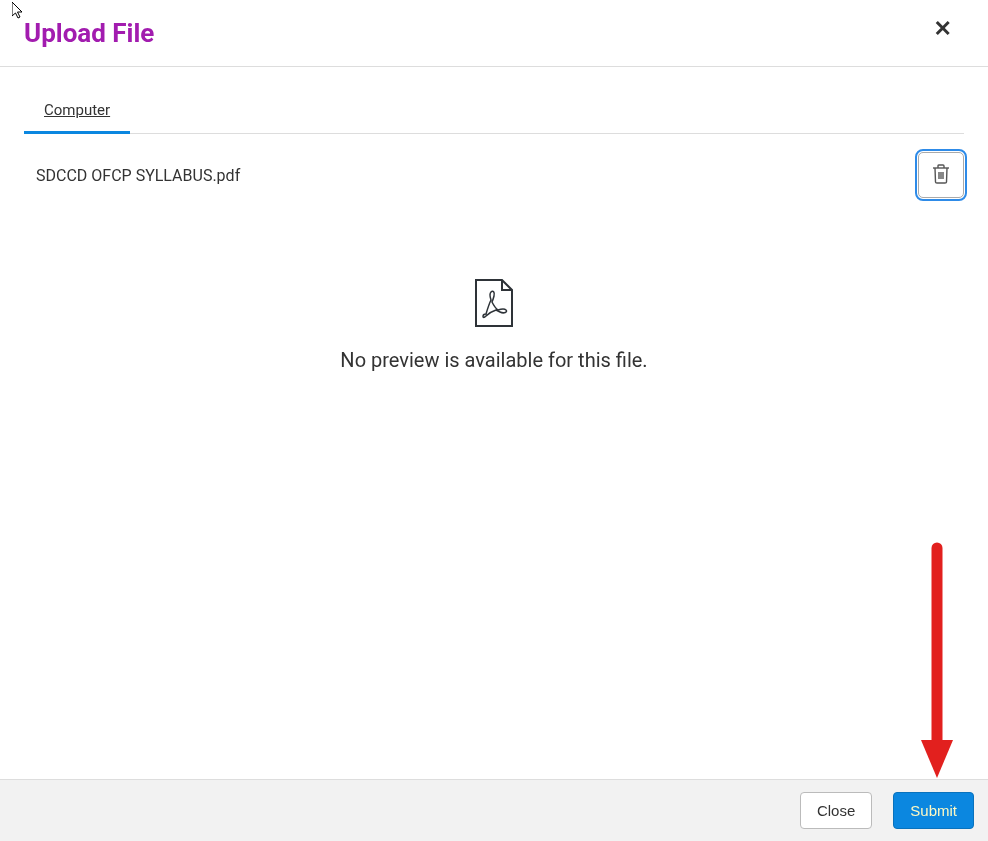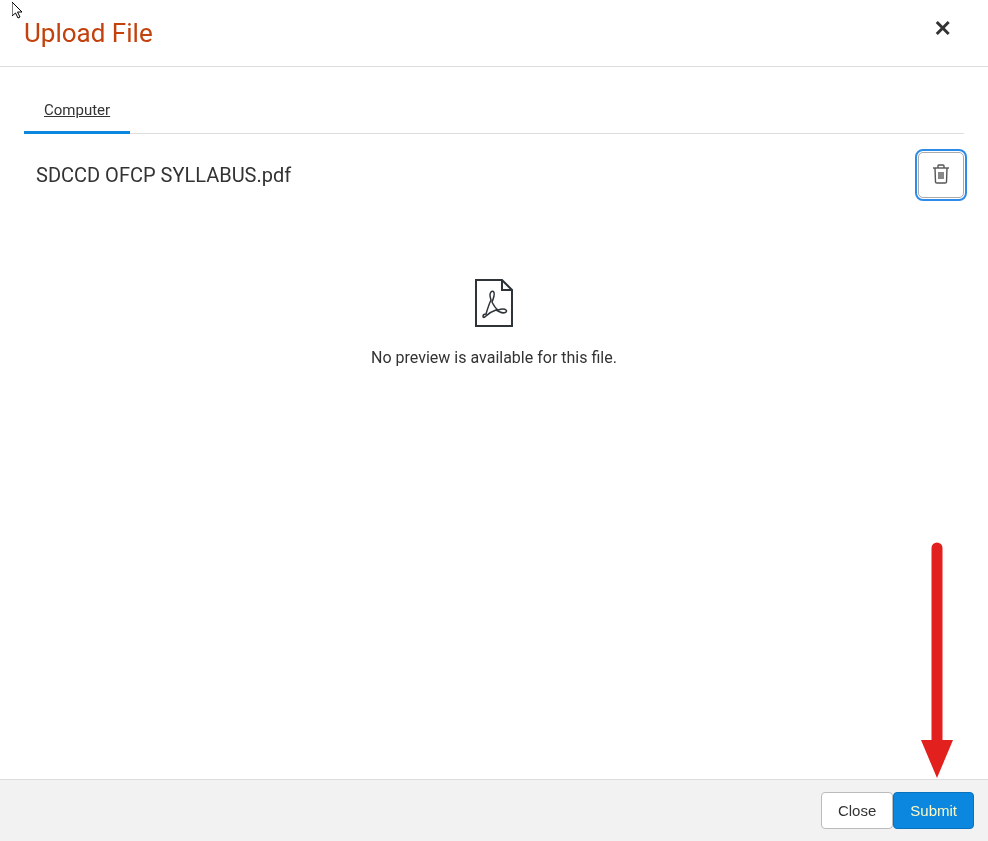--- a/index.html
+++ b/index.html
@@ -24,22 +24,22 @@
     }
     .header {
       padding: 18px 24px 18px 24px;
       border-bottom: 1px solid #ddd;
       display: flex;
       justify-content: space-between;
       align-items: center;
     }
     .header-title {
       font-size: 26px;
-      font-weight: 400;
-      color: #c2410c;
+      font-weight: 700;
+      color: #a21caf;
     }
     .close-x {
       font-size: 22px;
       font-weight: bold;
       color: #333;
       cursor: pointer;
       padding: 4px 12px;
       line-height: 1;
       margin-top: -8px;
     }
@@ -63,21 +63,21 @@
     .tab.active {
       border-bottom: 3px solid #0b87e0;
     }
     .file-row {
       display: flex;
       justify-content: space-between;
       align-items: center;
       padding-top: 18px;
     }
     .file-name {
-      font-size: 20px;
+      font-size: 16px;
       color: #333;
       padding-left: 12px;
     }
     .delete-btn {
       width: 46px;
       height: 46px;
       border: 1px solid #aaa;
       border-radius: 5px;
       background: #fff;
       display: flex;
@@ -89,34 +89,34 @@
     }
     .preview-area {
       margin-top: 80px;
       text-align: center;
     }
     .preview-icon {
       display: inline-block;
       margin-bottom: 16px;
     }
     .preview-text {
-      font-size: 16px;
+      font-size: 20px;
       color: #333;
     }
     .footer {
       position: absolute;
       bottom: 0;
       left: 0;
       right: 0;
       background: #f2f2f2;
       border-top: 1px solid #ddd;
       padding: 12px 14px;
       display: flex;
       justify-content: flex-end;
-      gap: 0;
+      gap: 21px;
     }
     .btn {
       padding: 9px 16px;
       font-size: 15px;
       border-radius: 4px;
       cursor: pointer;
       border: 1px solid transparent;
     }
     .btn-close {
       background: #fff;

